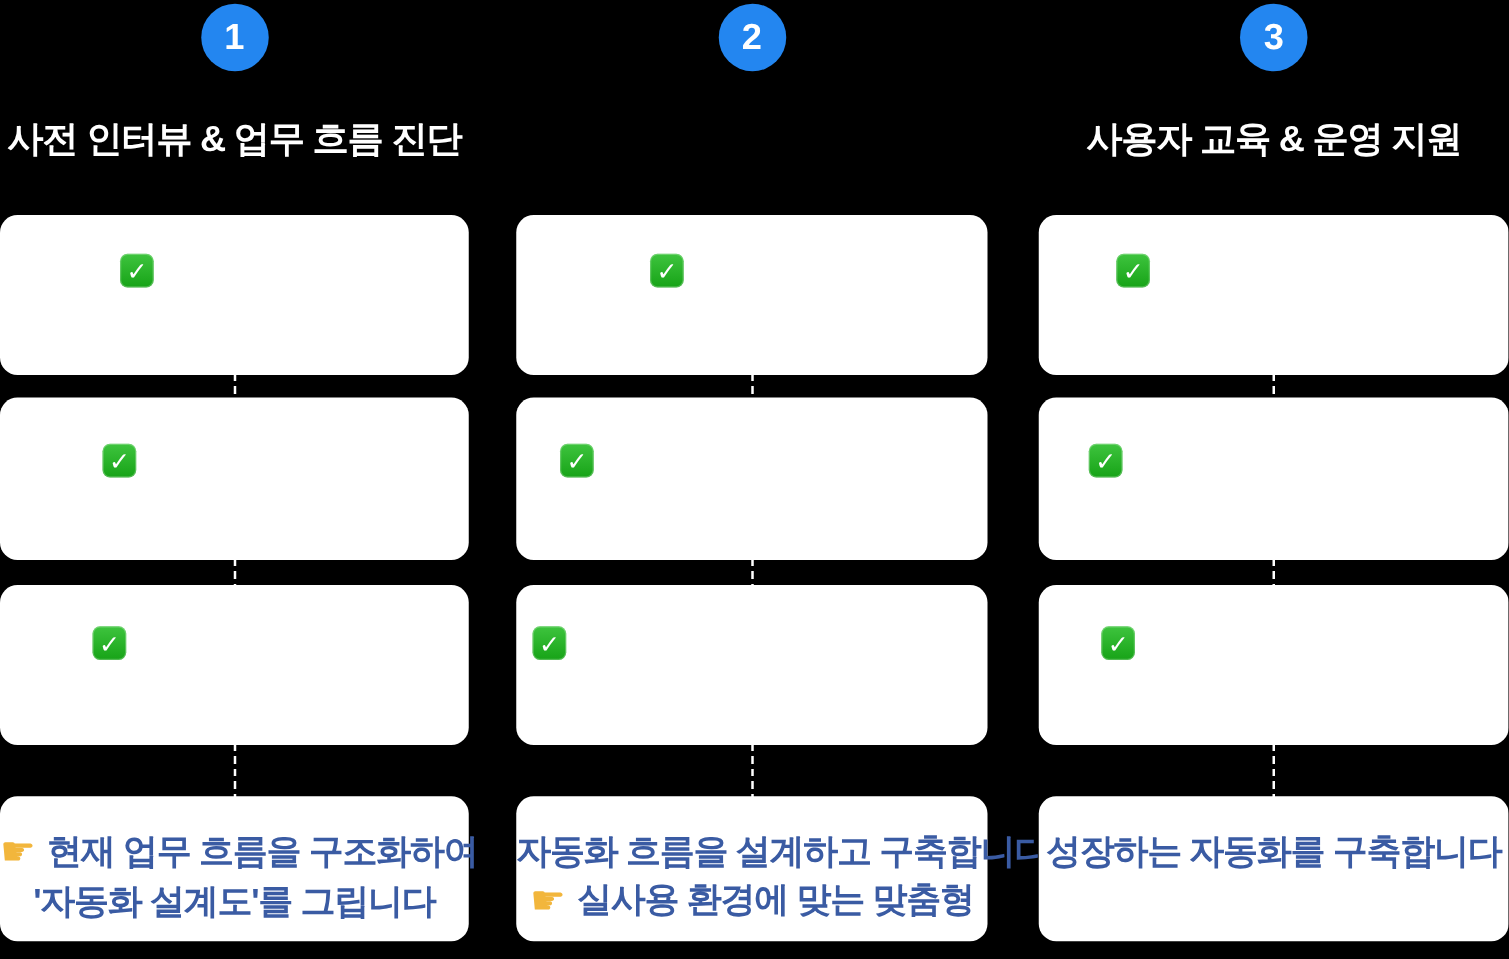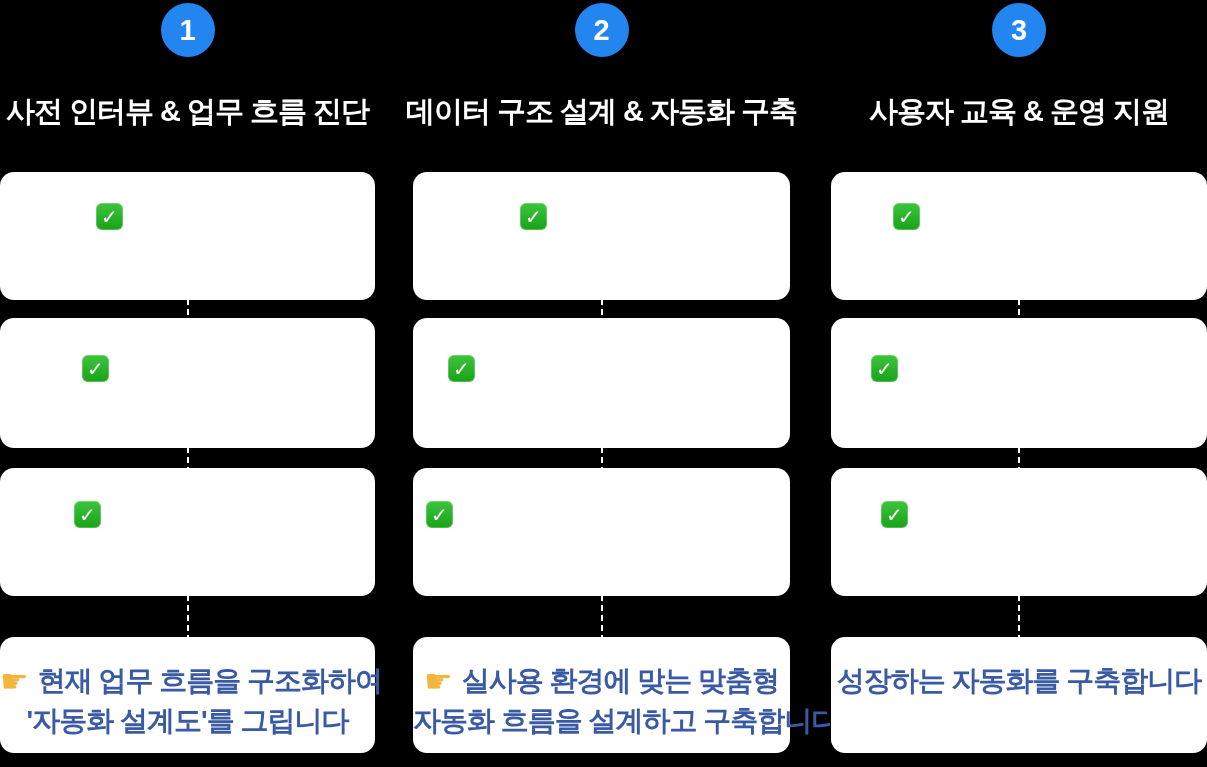--- a/index.html
+++ b/index.html
@@ -151,21 +151,20 @@
     <div class="card summary-card">
       <div><span class="pointer">☛</span><span>현재 업무 흐름을 구조화하여</span></div>
       <div>'자동화 설계도'를 그립니다</div>
     </div>
   </div>
 
   <div class="column col-2">
     <div class="step-circle">
       <span>2</span>
     </div>
-    <div class="step-title">데이터 구조 설계 &amp; 자동화 구축</div>
 
     <div class="card check-card-1">
       <span class="check-box">
           <span>✓</span>
         </span>
     </div>
     <div class="connector connector-1"></div>
     <div class="card check-card-2">
       <span class="check-box">
           <span>✓</span>
@@ -173,22 +172,22 @@
     </div>
     <div class="connector connector-2"></div>
     <div class="card check-card-3">
       <span class="check-box">
           <span>✓</span>
         </span>
     </div>
     <div class="connector connector-3"></div>
 
     <div class="card summary-card">
+      <div>자동화 흐름을 설계하고 구축합니다</div>
       <div><span class="pointer">☛</span><span>실사용 환경에 맞는 맞춤형</span></div>
-      <div>자동화 흐름을 설계하고 구축합니다</div>
     </div>
   </div>
 
   <div class="column col-3">
     <div class="step-circle">
       <span>3</span>
     </div>
     <div class="step-title">사용자 교육 &amp; 운영 지원</div>
 
     <div class="card check-card-1">

